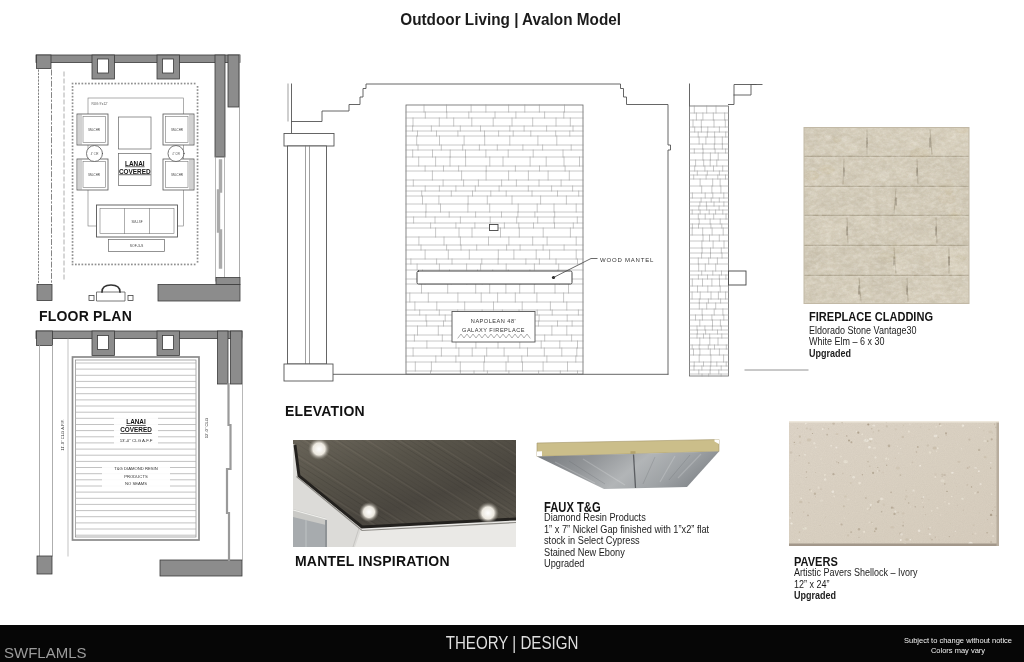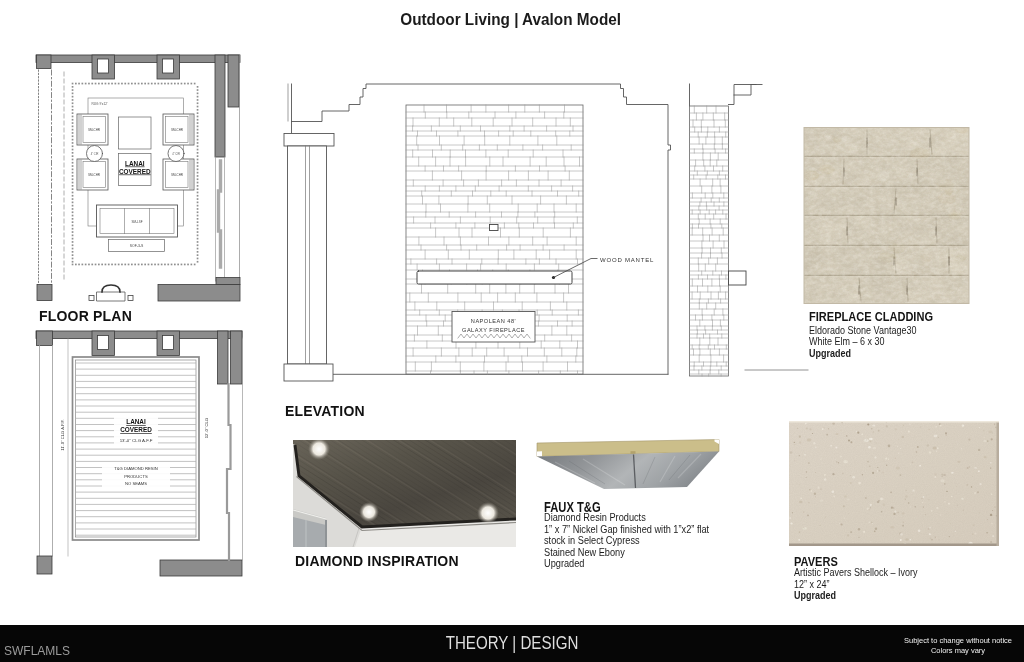--- a/index.html
+++ b/index.html
@@ -931,28 +931,28 @@
  <rect x="0" y="122.5" width="210" height="2.5" fill="#a2978a"></rect>
  <rect x="207.5" y="0" width="2.5" height="125" fill="#b8ad9e"></rect>
  <rect x="0" y="0" width="210" height="1.5" fill="#eee8dc"></rect>
 </g>
 
 </svg>
 
 <div class="lbl" style="left:39px;top:308.3px;">FLOOR PLAN</div>
 <div class="lbl" style="left:39px;top:587.9px;margin-top:48px;">RCP</div>
 <div class="lbl" style="left:285px;top:379px;margin-top:24px;">ELEVATION</div>
-<div class="lbl" style="left:295px;top:552.5px;">DIAMOND INSPIRATION</div>
+<div class="lbl" style="left:295px;top:552.5px;">MANTEL INSPIRATION</div>
 
 <div class="ttl" style="left:544px;top:498.5px;font-size:14px;transform:scaleX(0.8);transform-origin:0 0;">FAUX T&amp;G</div>
 <div class="bdy" style="left:544px;top:512.3px;transform:scaleX(0.92);transform-origin:0 0;">Diamond Resin Products<br>1” x 7” Nickel Gap finished with 1”x2” flat<br>stock in Select Cypress<br>Stained New Ebony<br>Upgraded</div>
 
 <div class="ttl" style="left:808.5px;top:309.3px;transform:scaleX(0.85);transform-origin:0 0;">FIREPLACE CLADDING</div>
 <div class="bdy" style="left:808.5px;top:324.9px;transform:scaleX(0.9);transform-origin:0 0;">Eldorado Stone Vantage30<br>White Elm – 6 x 30<br><b>Upgraded</b></div>
 
 <div class="ttl" style="left:793.5px;top:554.3px;transform:scaleX(0.85);transform-origin:0 0;">PAVERS</div>
 <div class="bdy" style="left:793.5px;top:567.4px;transform:scaleX(0.9);transform-origin:0 0;">Artistic Pavers Shellock – Ivory<br>12” x 24”<br><b>Upgraded</b></div>
 
 <div style="position:absolute;left:0;top:625px;width:1024px;height:37px;background:#060606;">
  <div style="position:absolute;left:0;top:7.6px;width:1024px;text-align:center;color:#dfdfdf;font-size:18px;"><span style="display:inline-block;transform:scaleX(0.84);transform-origin:center;">THEORY | DESIGN</span></div>
- <div style="position:absolute;left:4px;top:18.5px;color:#9b9b9b;font-size:12px;">SWFLAMLS</div>
+ <div style="position:absolute;left:4px;top:18.5px;color:#9b9b9b;font-size:15px;">SWFLAMLS</div>
  <div style="position:absolute;right:12px;top:10.5px;color:#f2f2f2;font-size:7.5px;line-height:10px;text-align:center;">Subject to change without notice<br>Colors may vary</div>
 </div>
 
 </body></html>

